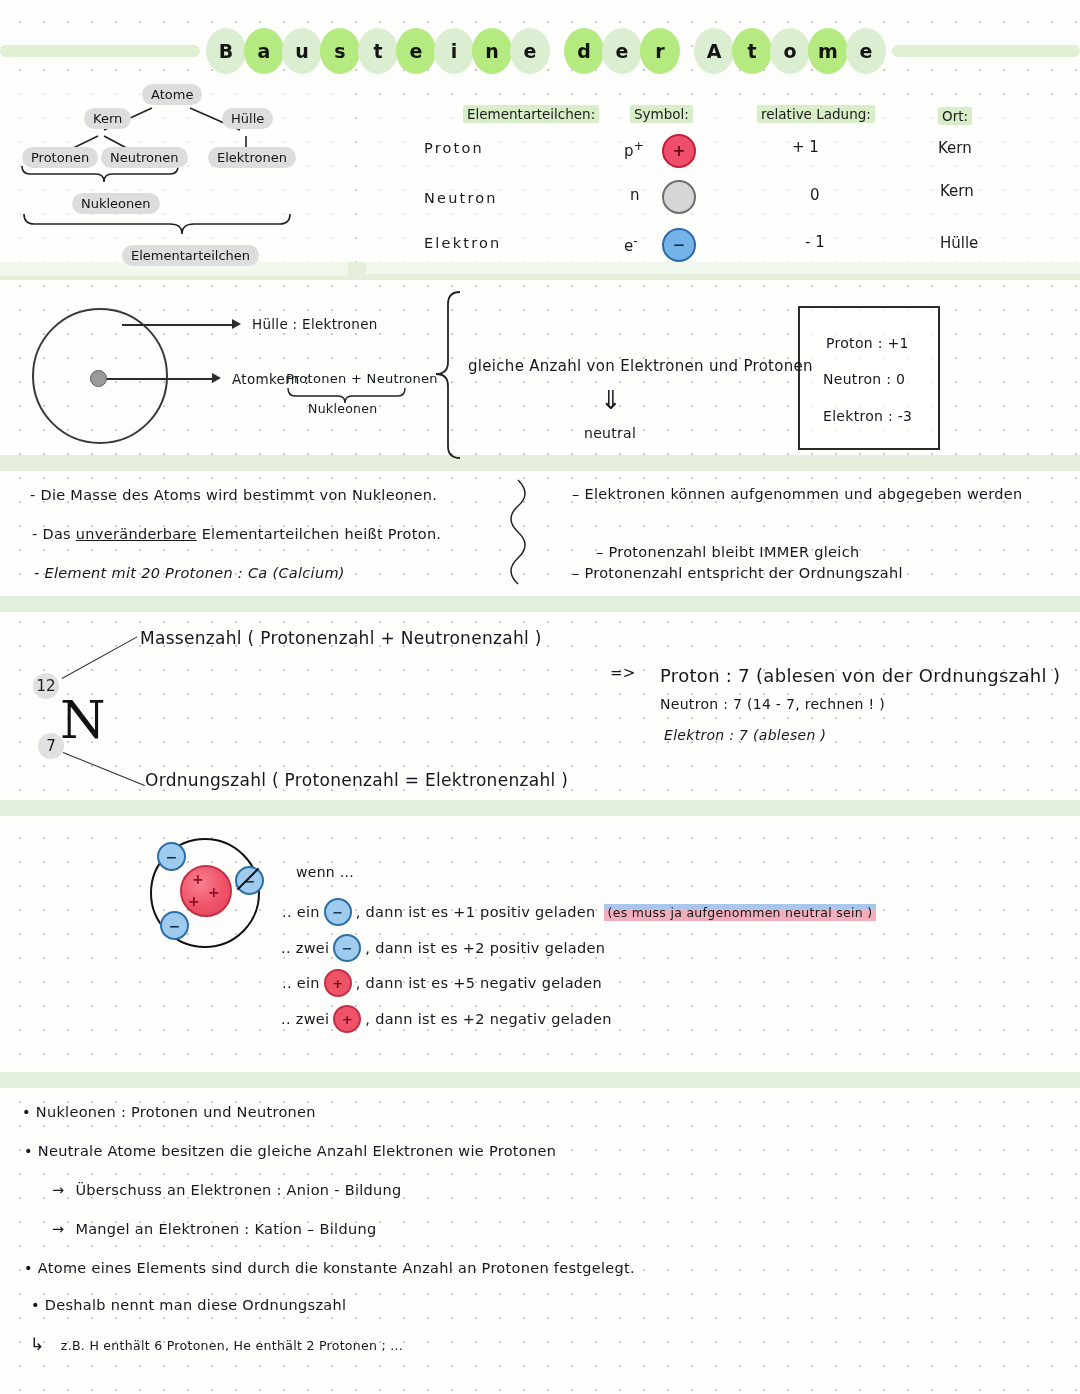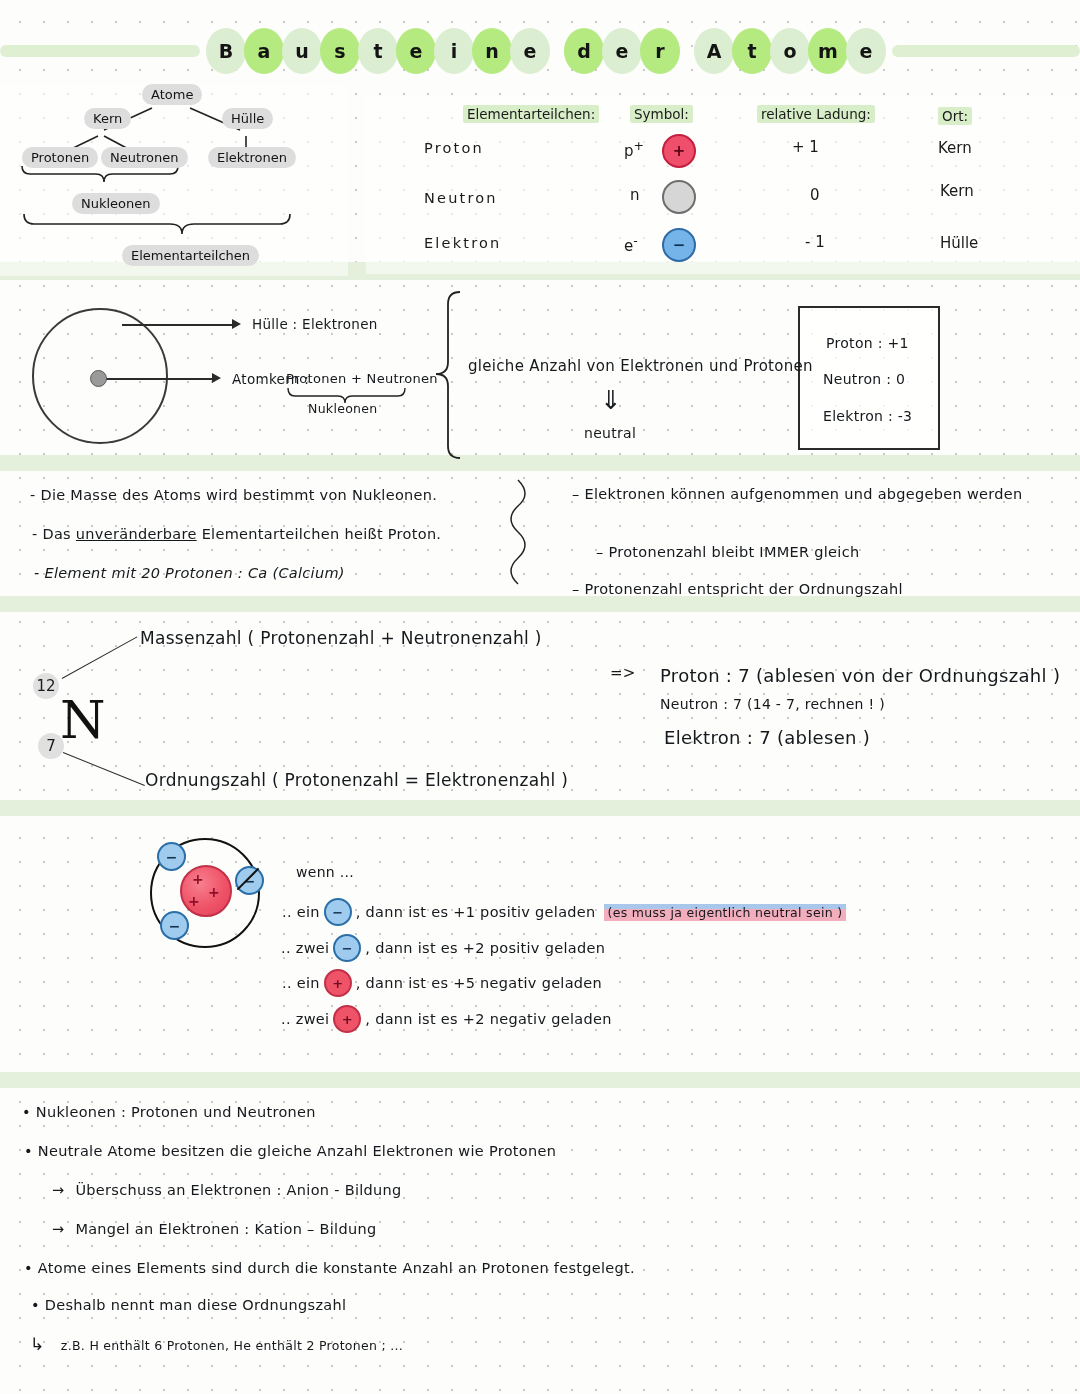--- a/index.html
+++ b/index.html
@@ -198,51 +198,51 @@
 <div class="bl hw" style="left:34px;top:565px;font-style:italic;">
   <span>- Element mit 20 Protonen : Ca (Calcium)</span>
 </div>
 
 <svg width="28" height="110" style="position:absolute;left:506px;top:478px;z-index:3;">
   <path d="M12,2 q14,14 0,26 q-14,13 0,26 q14,13 0,26 q-14,13 0,26" stroke="#222" stroke-width="1.5" fill="none"></path>
 </svg>
 
 <div class="bl hw" style="left:572px;top:486px;">–  Elektronen können aufgenommen und abgegeben werden</div>
 <div class="bl hw" style="left:596px;top:526px;margin-top:18px;">–  Protonenzahl bleibt IMMER gleich</div>
-<div class="bl hw" style="left:572px;top:565px;margin-top:16px;">–  Protonenzahl entspricht der Ordnungszahl</div>
+<div class="bl hw" style="left:572px;top:565px;">–  Protonenzahl entspricht der Ordnungszahl</div>
 
 <div class="numbadge" style="left:33px;top:673px;">12</div>
 <div class="numbadge" style="left:38px;top:733px;">7</div>
 <div id="n-letter">N</div>
 <div class="diagline" style="left:62px;top:678px;width:86px;transform:rotate(-29deg);"></div>
 <div class="diagline" style="left:63px;top:752px;width:88px;transform:rotate(22deg);"></div>
 <div class="pos hw" style="left:140px;top:628px;font-size:17px;">Massenzahl ( Protonenzahl + Neutronenzahl )</div>
 <div class="pos hw" style="left:145px;top:770px;font-size:17px;">Ordnungszahl ( Protonenzahl = Elektronenzahl )</div>
 <div class="pos hw" style="left:610px;top:664px;font-size:15px;">=&gt;</div>
 <div class="pos hw" style="left:660px;top:665px;font-size:18px;">Proton : 7  (ablesen von der Ordnungszahl )</div>
 <div class="pos hw" style="left:660px;top:696px;font-size:14px;">Neutron : 7  (14 - 7, rechnen ! )</div>
-<div class="pos hw" style="left:664px;top:727px;font-size:18px;">Elektron : 7  (ablesen )</div>
+<div class="pos hw" style="left:664px;top:727px;font-size:14px;font-style:italic;">Elektron : 7  (ablesen )</div>
 
 <div id="ion-orbit"></div>
 <div id="ion-nucleus"></div>
 <div class="plusmark" style="left:192px;top:871px;">+</div>
 <div class="plusmark" style="left:208px;top:884px;">+</div>
 <div class="plusmark" style="left:188px;top:893px;">+</div>
 <div class="emark" style="left:157px;top:842px;">−</div>
 <div class="emark" style="left:160px;top:911px;">−</div>
 <div class="emark" style="left:235px;top:866px;">−</div>
 <div class="strike" style="left:233px;top:878px;"></div>
 
 <div class="pos hw" style="left:296px;top:864px;font-size:14px;">wenn ...</div>
 
 <div class="cond hw" style="left:282px;top:898px;">
   <span>.. ein</span>
   <span class="inlinecirc ic-minus">−</span>
   <span>, dann ist es +1 positiv geladen</span>
-  <span class="hl-note" style="margin-left:8px;font-size:12.5px;">(es muss ja eigentlich neutral sein )</span>
+  <span class="hl-note" style="margin-left:8px;font-size:12.5px;">(es muss ja aufgenommen neutral sein )</span>
 </div>
 <div class="cond hw" style="left:281px;top:934px;">
   <span>.. zwei</span>
   <span class="inlinecirc ic-minus">−</span>
   <span>, dann ist es +2 positiv geladen</span>
 </div>
 <div class="cond hw" style="left:282px;top:969px;">
   <span>.. ein</span>
   <span class="inlinecirc ic-plus">+</span>
   <span>, dann ist es +5 negativ geladen</span>

